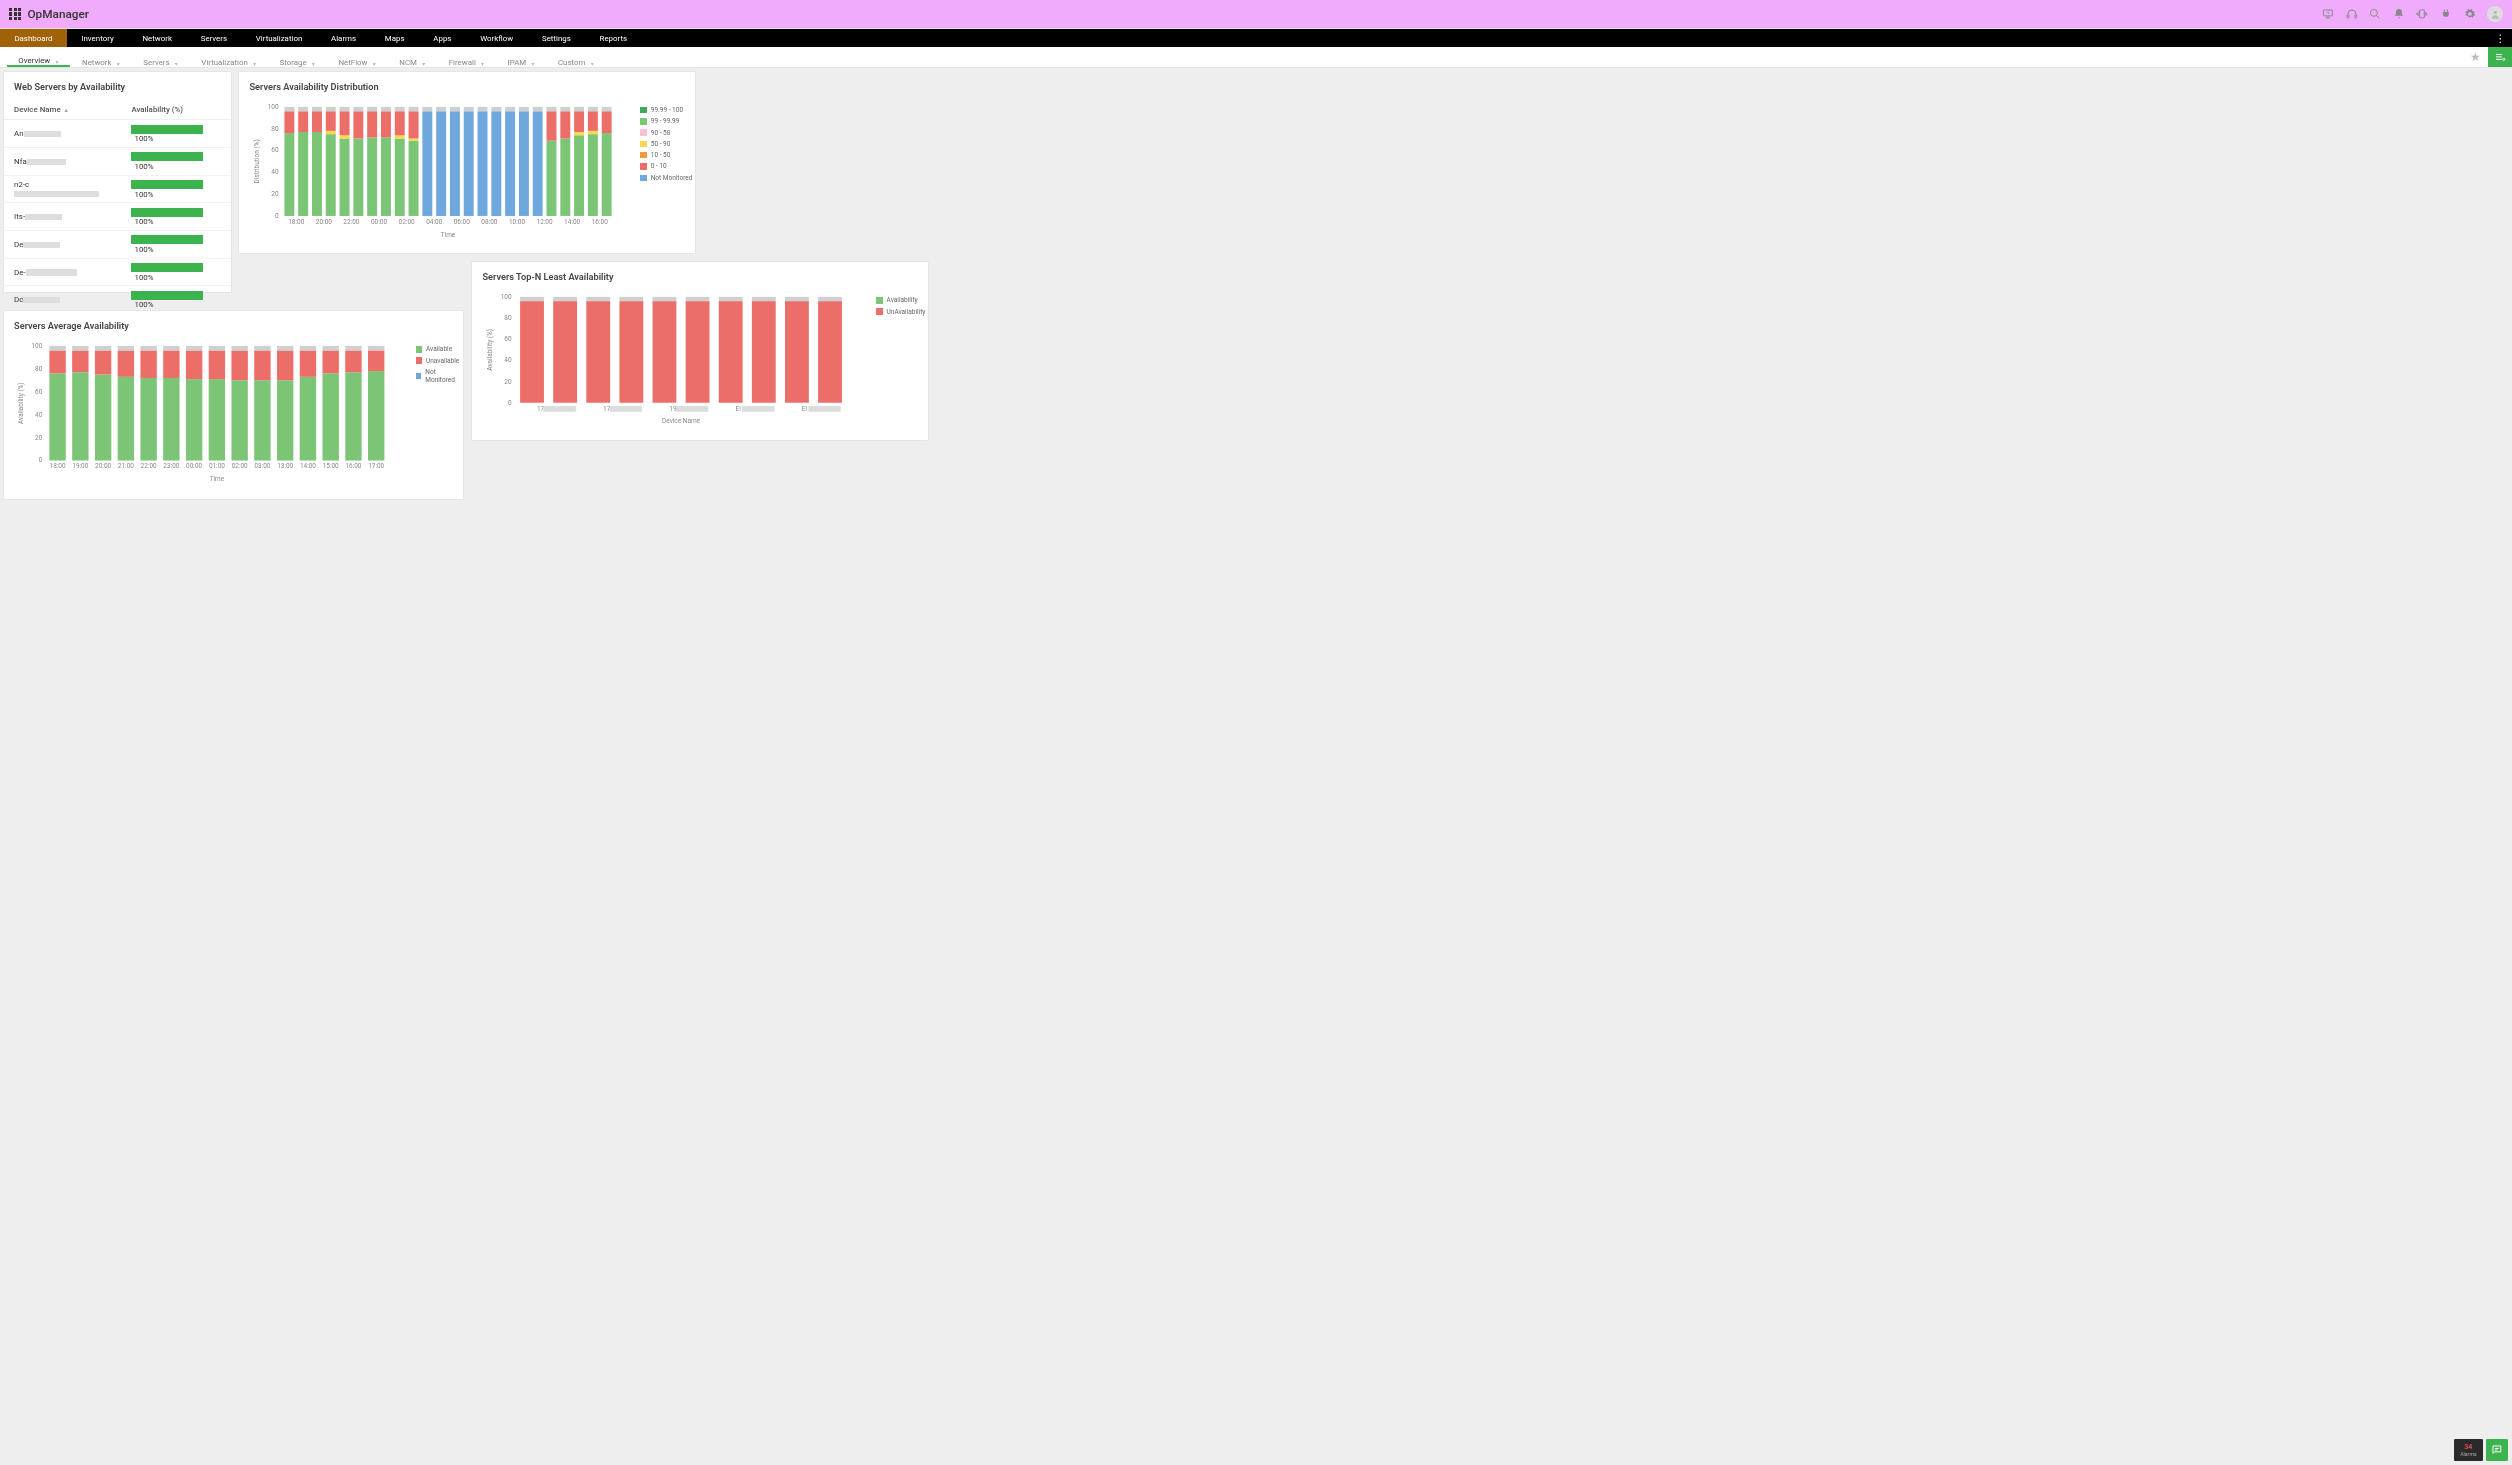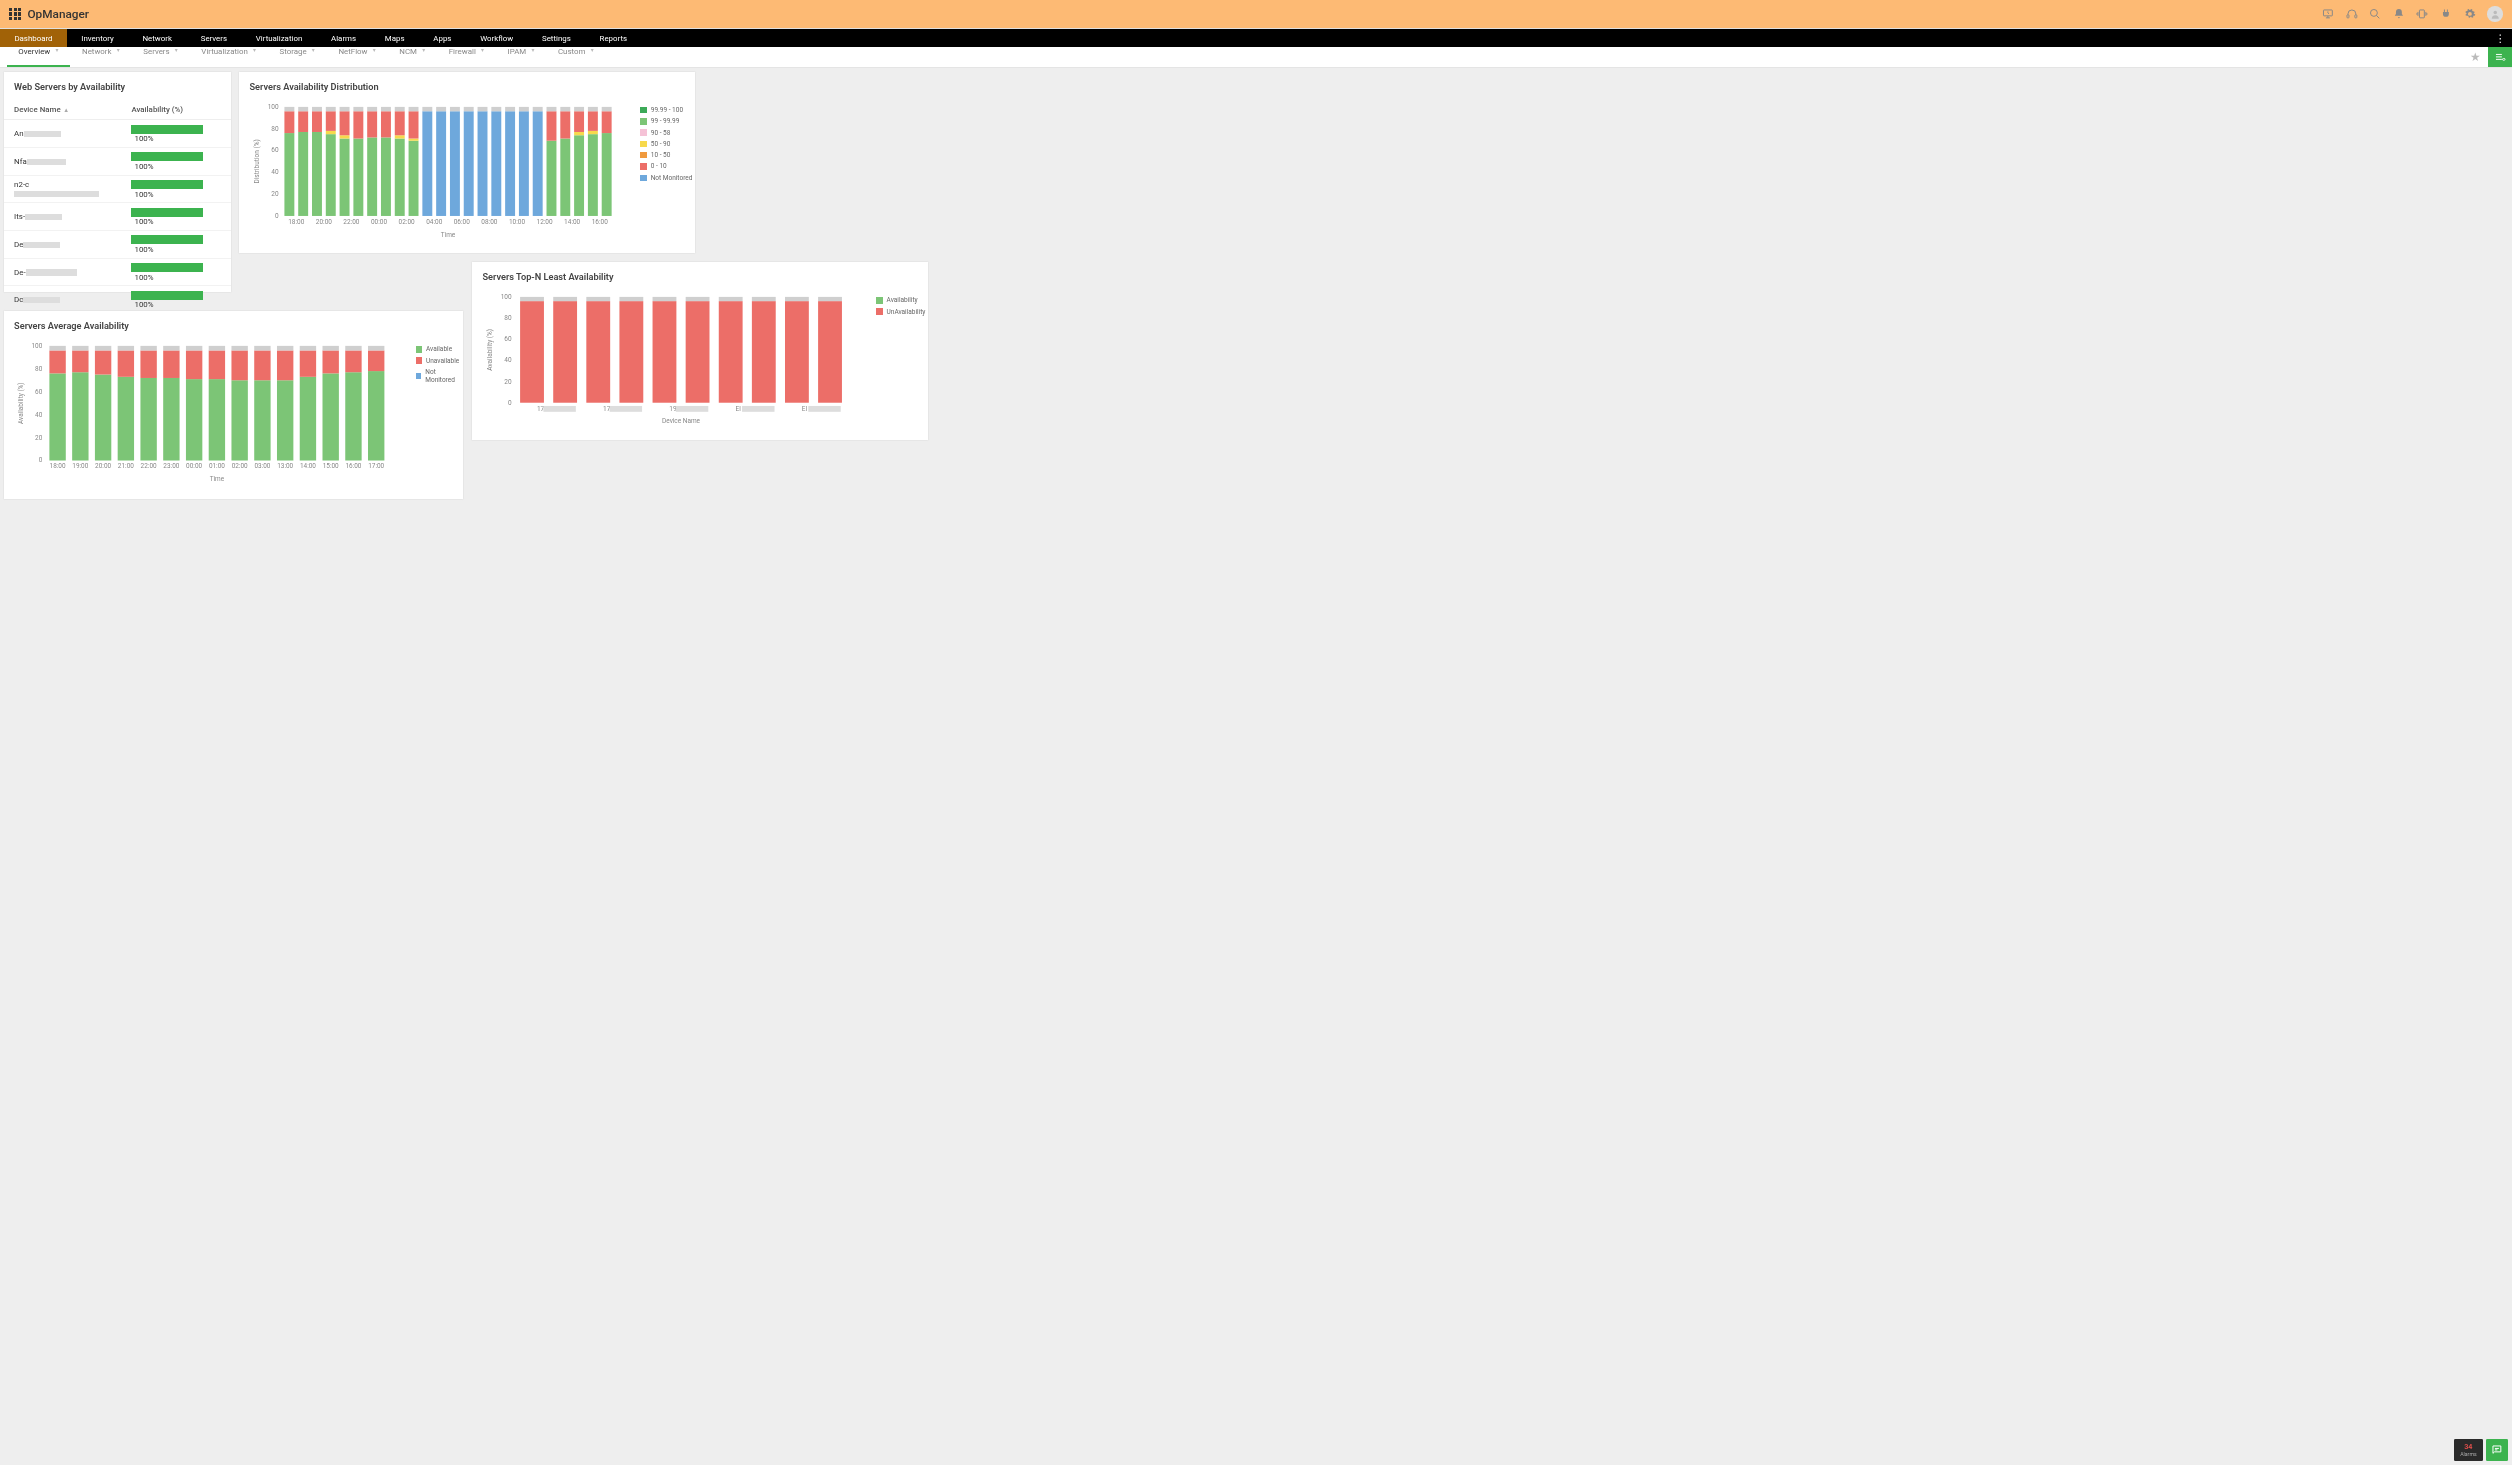--- a/index.html
+++ b/index.html
@@ -1,37 +1,37 @@
 <!DOCTYPE html>
 <html style="font-size:10.5px"><head>
 <meta charset="utf-8">
 <style>
 * { margin: 0; padding: 0; box-sizing: border-box; font-family: -apple-system, "Segoe UI", Roboto, Arial, sans-serif; }
 body { background: #eeeeee; color: #333; font-size: 8.5px; overflow-x: hidden; }
 
 
-.header { background: #fdba74; height: 29px; display: flex; align-items: center; padding: 0 9.2px; border-bottom: 0.7px solid #e0e0e0; }
+.header { background: #f0abfc; height: 29px; display: flex; align-items: center; padding: 0 9.2px; border-bottom: 0.7px solid #e0e0e0; }
 .apps-icon { width: 11.8px; height: 11.8px; display: grid; grid-template-columns: repeat(3,1fr); grid-template-rows: repeat(3,1fr); gap: 1.3px; margin-right: 6.5px; cursor: pointer; }
 .apps-icon span { background: #333; }
 .brand { font-size: 11.8px; font-weight: 500; color: #333; }
 .header-spacer { flex: 1; }
 .header-icons { display: flex; align-items: center; gap: 11.8px; color: #888; }
 .header-icons .hicon { cursor: pointer; display: inline-flex; }
 .avatar { width: 15.7px; height: 15.7px; border-radius: 50%; background: #ddd; display: inline-flex; align-items: center; justify-content: center; }
 
 
 .nav1 { background: #000; height: 18.3px; display: flex; align-items: stretch; }
 .nav1 .item { color: #fff; font-size: 7.9px; padding: 0 14.4px; display: flex; align-items: center; cursor: pointer; }
 .nav1 .item.active { background: #a16207; }
 .nav1-spacer { flex: 1; }
 .nav1 .kebab { color: #fff; padding: 0 6.5px; display: flex; align-items: center; cursor: pointer; font-size: 10.5px; }
 
 
 .nav2 { background: #fff; height: 21px; display: flex; align-items: stretch; border-bottom: 0.7px solid #e4e4e4; padding-left: 6.5px; }
-.nav2 .item { color: #888; font-size: 7.9px; padding: 0 11.8px; display: flex; align-items: flex-start; cursor: pointer; gap: 5.2px; }
+.nav2 .item { color: #888; font-size: 7.9px; padding: 0 11.8px; display: flex; align-items: flex-end; cursor: pointer; gap: 5.2px; }
 .nav2 .item.active { color: #333; border-bottom: 2px solid #3cb34f; }
 .nav2 .chev { font-size: 5.9px; color: #bbb; }
 .nav2-spacer { flex: 1; }
 .nav2 .star { padding: 0 7.9px; display: flex; align-items: center; color: #bbb; cursor: pointer; font-size: 11.8px; }
 .nav2 .add-widget { background: #3cb34f; color: #fff; width: 23.6px; display: flex; align-items: center; justify-content: center; cursor: pointer; }
 
 
 .dash { padding: 6.5px; position: relative; }
 .panel { background: #fff; border: 0.7px solid #e6e6e6; border-radius: 1.3px; position: absolute; }
 .panel-title { font-size: 9.2px; font-weight: 600; color: #444; padding: 9.2px 10.5px 7.9px; }

